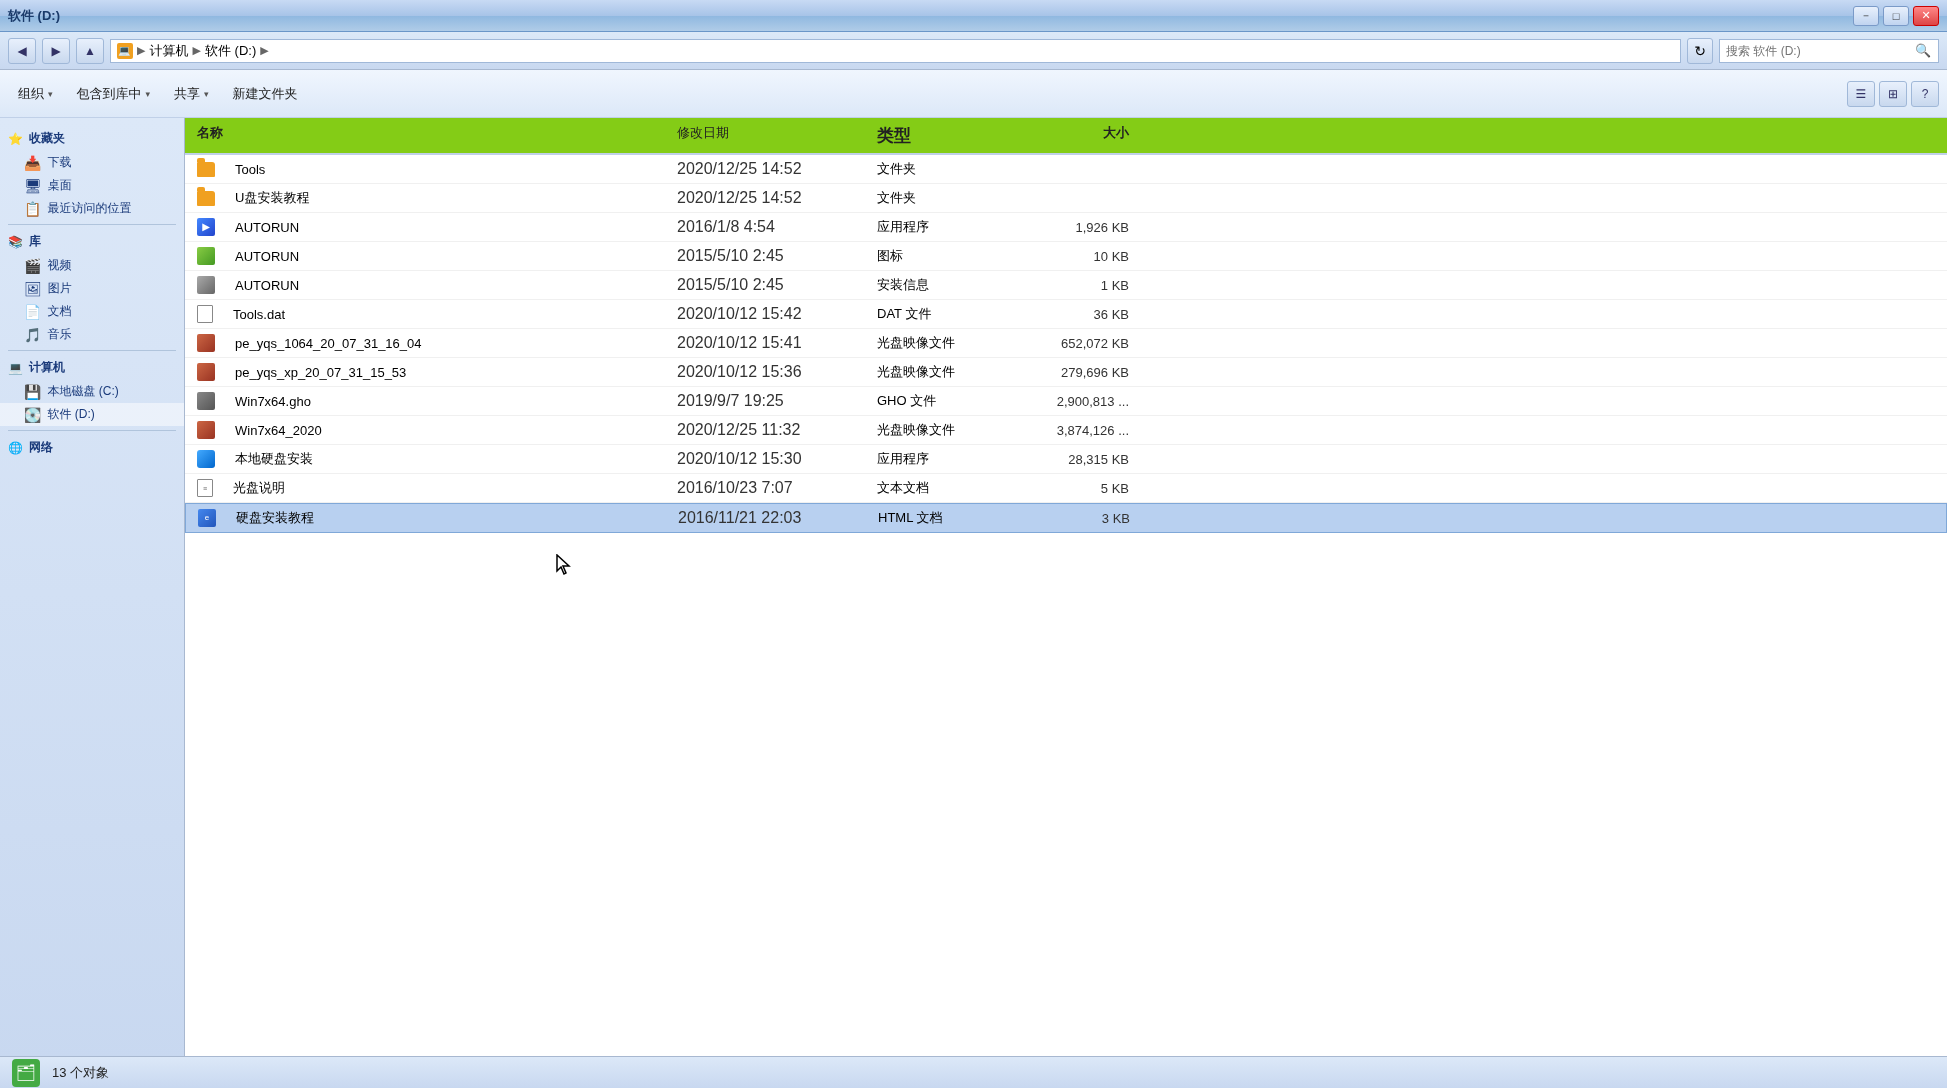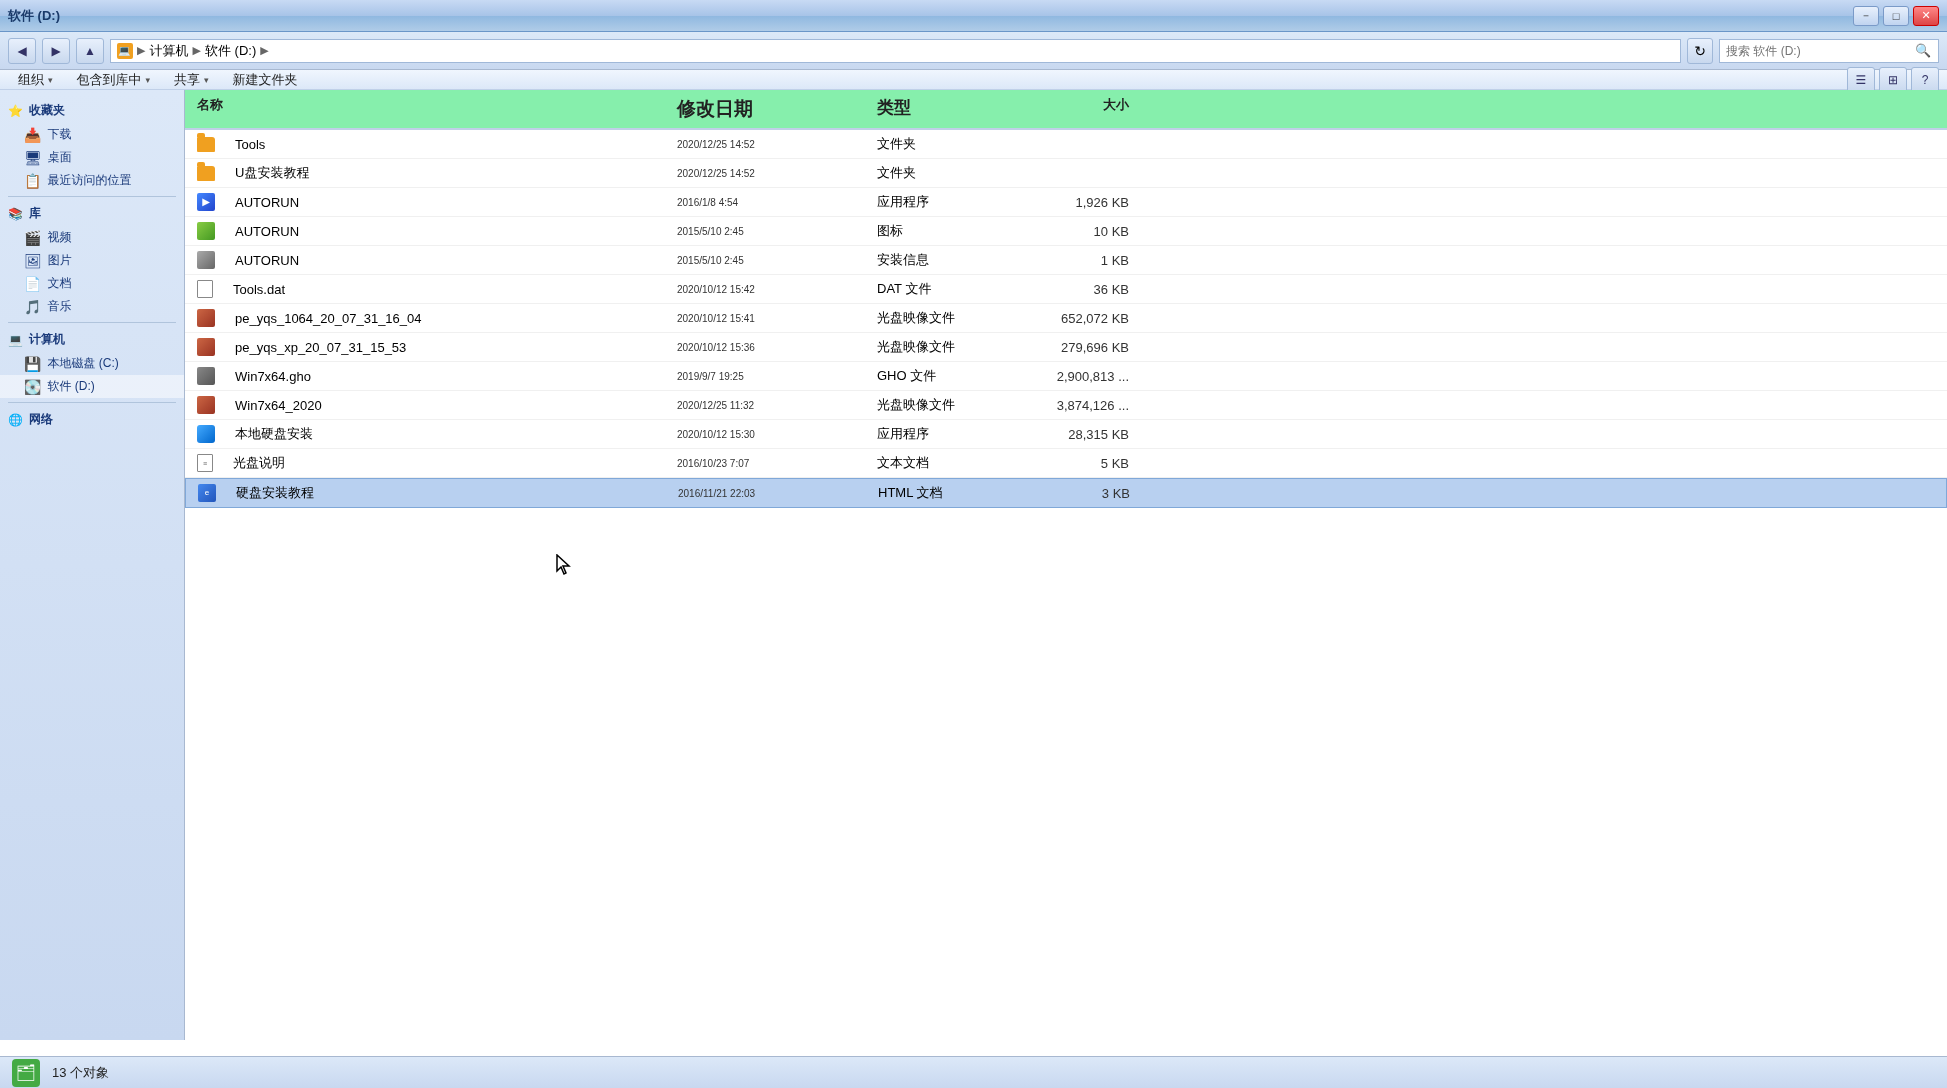--- a/index.html
+++ b/index.html
@@ -128,21 +128,21 @@
       flex: 1;
       border: none;
       outline: none;
       font-size: 12px;
       color: #888;
     }
 
     
     .toolbar {
       background: linear-gradient(to bottom, #f0f6fe, #dce8f8);
-      height: 20px;
+      height: 48px;
       display: flex;
       align-items: center;
       padding: 0 8px;
       gap: 4px;
       border-bottom: 1px solid #c0d0e8;
     }
     .tool-btn {
       height: 28px;
       padding: 0 10px;
       background: transparent;
@@ -217,36 +217,36 @@
     
     .file-area {
       flex: 1;
       background: white;
       overflow-y: auto;
     }
     .file-header {
       display: flex;
       padding: 4px 8px;
       border-bottom: 2px solid #c0d0e8;
-      background: #86efac;
+      background: #84cc16;
       position: sticky;
       top: 0;
       z-index: 10;
     }
     .col-name {
       width: 480px;
       font-weight: bold;
       font-size: 13px;
       color: #222;
       padding: 2px 4px;
     }
     .col-date {
       width: 200px;
-      font-weight: bold;
-      font-size: 19px;
+      font-weight: normal;
+      font-size: 13px;
       color: #222;
       padding: 2px 4px;
     }
     .col-type {
       width: 140px;
       font-weight: bold;
       font-size: 17px;
       color: #222;
       padding: 2px 4px;
     }
@@ -272,21 +272,21 @@
     .file-cell-name {
       width: 480px;
       display: flex;
       align-items: center;
       gap: 20px;
       font-size: 13px;
       padding: 2px 4px;
     }
     .file-cell-date {
       width: 200px;
-      font-size: 10px;
+      font-size: 16px;
       padding: 2px 4px;
       color: #333;
     }
     .file-cell-type {
       width: 140px;
       font-size: 13px;
       padding: 2px 4px;
       color: #000000;
     }
     .file-cell-size {

